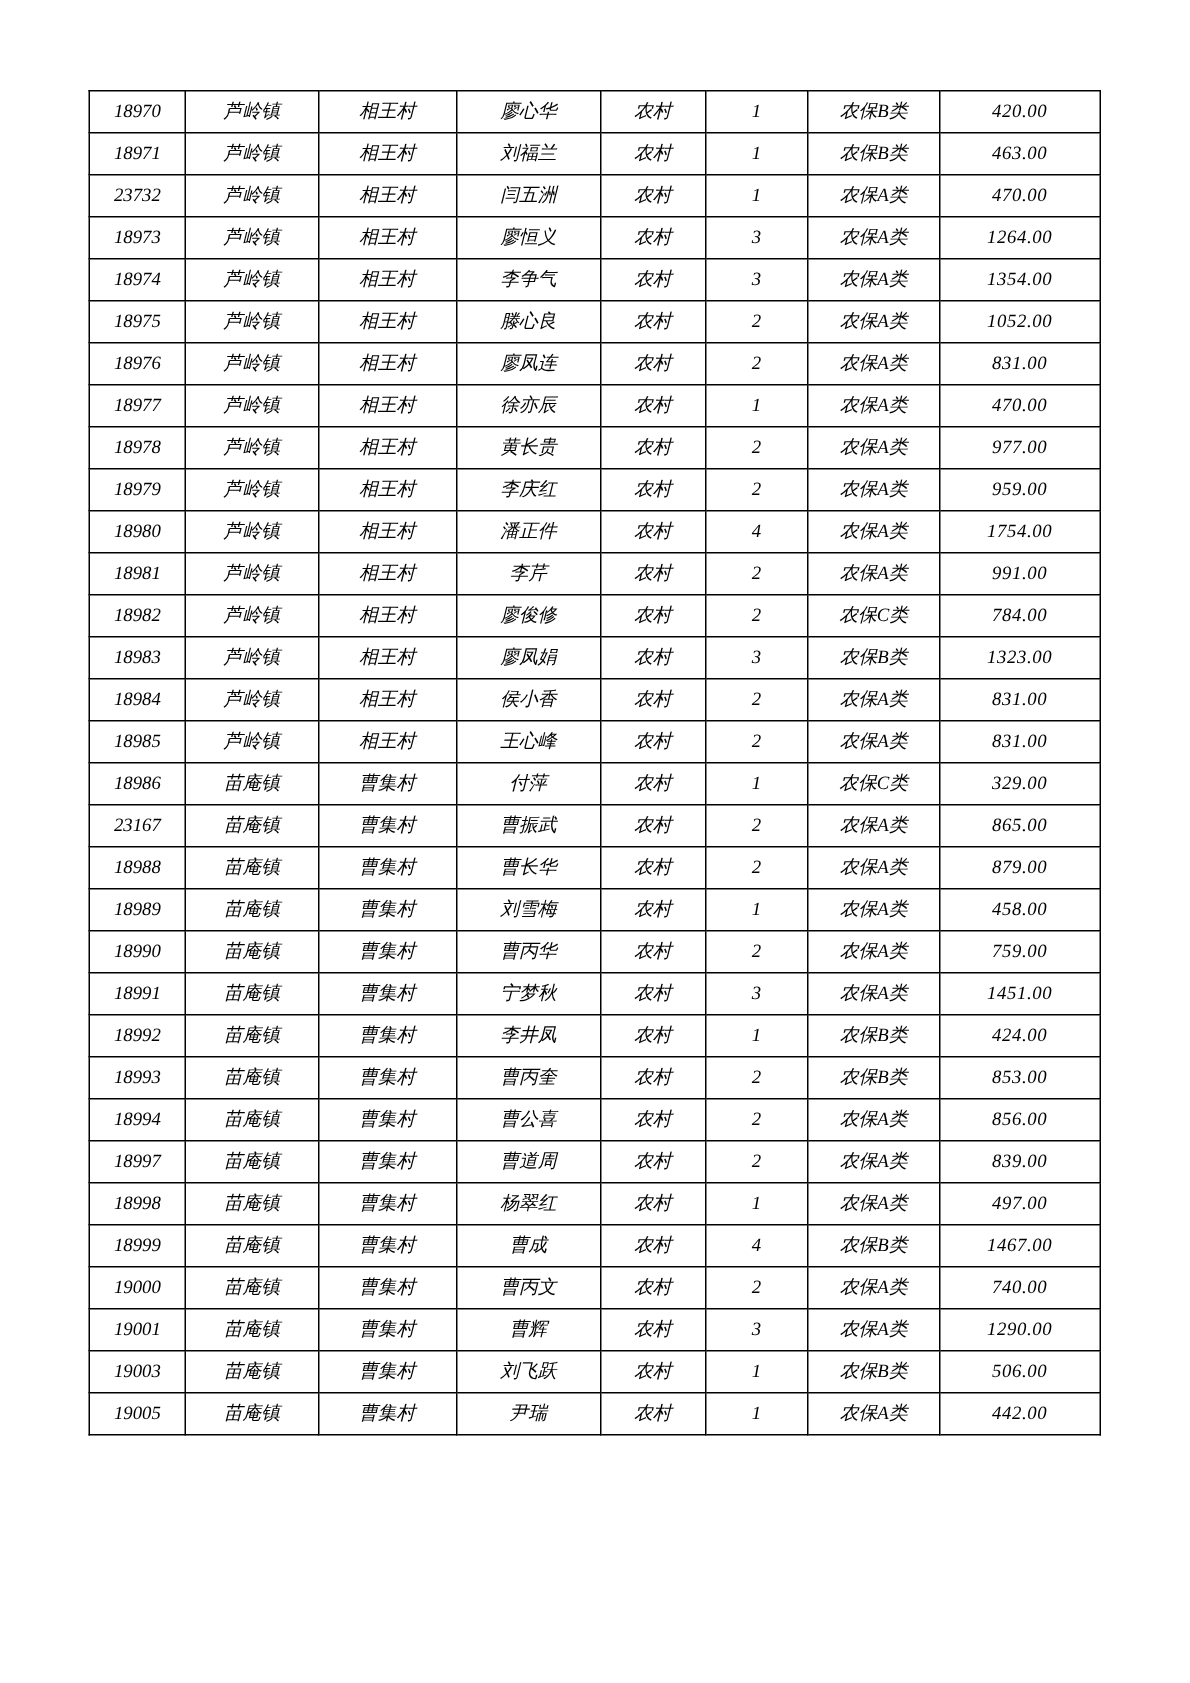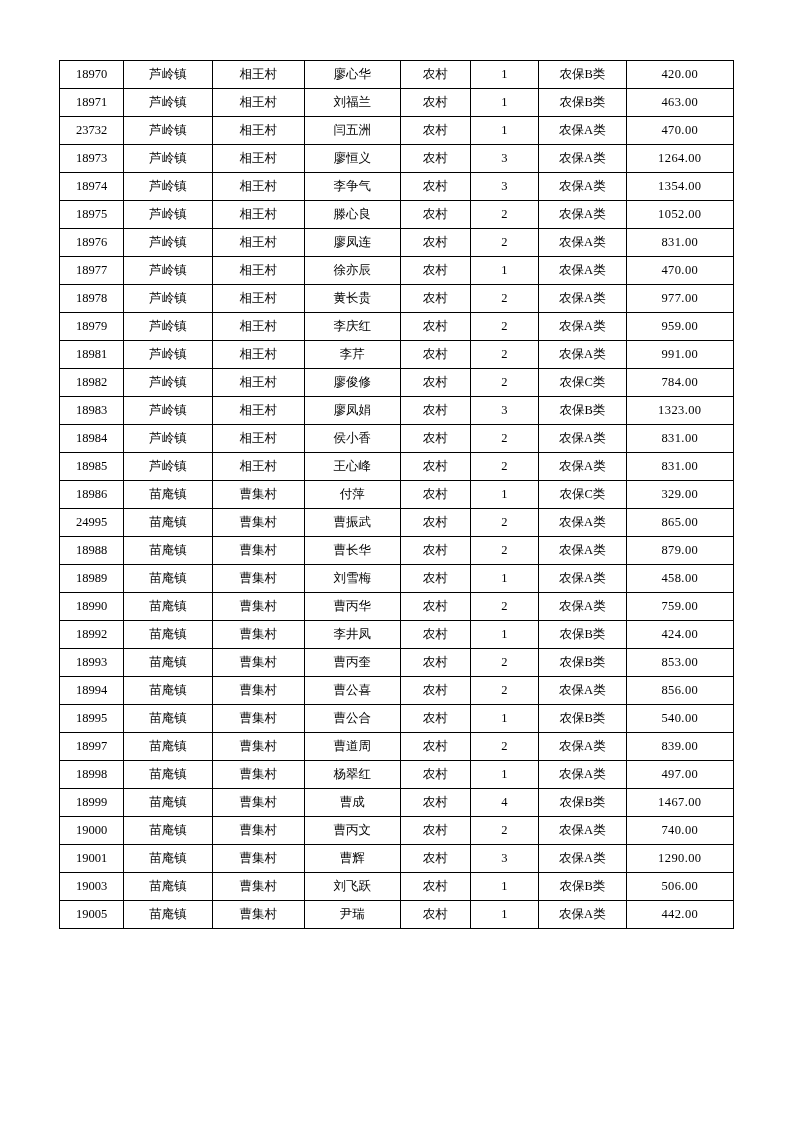--- a/index.html
+++ b/index.html
@@ -12,20 +12,21 @@
     height: 1122px;
     font-family: "Liberation Serif", "DejaVu Serif", serif;
     color: #000000;
   }
   .page {
     position: relative;
     width: 793px;
     height: 1122px;
     box-sizing: border-box;
     padding: 60px 59px 0 59px;
+    font-style: italic;
   }
   table.data-table {
     border-collapse: collapse;
     width: 675px;
     table-layout: fixed;
   }
   table.data-table td {
     border: 1px solid #000000;
     height: 27px;
     line-height: 27px;
@@ -165,20 +166,30 @@
           <td class="num-id">18979</td>
           <td class="cn">芦岭镇</td>
           <td class="cn">相王村</td>
           <td class="cn">李庆红</td>
           <td class="cn">农村</td>
           <td class="cn">2</td>
           <td class="cn">农保A类</td>
           <td class="amount">959.00</td>
         </tr>
         <tr>
+          <td class="num-id">18980</td>
+          <td class="cn">芦岭镇</td>
+          <td class="cn">相王村</td>
+          <td class="cn">潘正件</td>
+          <td class="cn">农村</td>
+          <td class="cn">4</td>
+          <td class="cn">农保A类</td>
+          <td class="amount">1754.00</td>
+        </tr>
+        <tr>
           <td class="num-id">18981</td>
           <td class="cn">芦岭镇</td>
           <td class="cn">相王村</td>
           <td class="cn">李芹</td>
           <td class="cn">农村</td>
           <td class="cn">2</td>
           <td class="cn">农保A类</td>
           <td class="amount">991.00</td>
         </tr>
         <tr>
@@ -225,21 +236,21 @@
           <td class="num-id">18986</td>
           <td class="cn">苗庵镇</td>
           <td class="cn">曹集村</td>
           <td class="cn">付萍</td>
           <td class="cn">农村</td>
           <td class="cn">1</td>
           <td class="cn">农保C类</td>
           <td class="amount">329.00</td>
         </tr>
         <tr>
-          <td class="num-id">24995</td>
+          <td class="num-id">23167</td>
           <td class="cn">苗庵镇</td>
           <td class="cn">曹集村</td>
           <td class="cn">曹振武</td>
           <td class="cn">农村</td>
           <td class="cn">2</td>
           <td class="cn">农保A类</td>
           <td class="amount">865.00</td>
         </tr>
         <tr>
           <td class="num-id">18988</td>
@@ -265,20 +276,30 @@
           <td class="num-id">18990</td>
           <td class="cn">苗庵镇</td>
           <td class="cn">曹集村</td>
           <td class="cn">曹丙华</td>
           <td class="cn">农村</td>
           <td class="cn">2</td>
           <td class="cn">农保A类</td>
           <td class="amount">759.00</td>
         </tr>
         <tr>
+          <td class="num-id">18991</td>
+          <td class="cn">苗庵镇</td>
+          <td class="cn">曹集村</td>
+          <td class="cn">宁梦秋</td>
+          <td class="cn">农村</td>
+          <td class="cn">3</td>
+          <td class="cn">农保A类</td>
+          <td class="amount">1451.00</td>
+        </tr>
+        <tr>
           <td class="num-id">18992</td>
           <td class="cn">苗庵镇</td>
           <td class="cn">曹集村</td>
           <td class="cn">李井凤</td>
           <td class="cn">农村</td>
           <td class="cn">1</td>
           <td class="cn">农保B类</td>
           <td class="amount">424.00</td>
         </tr>
         <tr>
@@ -293,30 +314,20 @@
         </tr>
         <tr>
           <td class="num-id">18994</td>
           <td class="cn">苗庵镇</td>
           <td class="cn">曹集村</td>
           <td class="cn">曹公喜</td>
           <td class="cn">农村</td>
           <td class="cn">2</td>
           <td class="cn">农保A类</td>
           <td class="amount">856.00</td>
-        </tr>
-        <tr>
-          <td class="num-id">18995</td>
-          <td class="cn">苗庵镇</td>
-          <td class="cn">曹集村</td>
-          <td class="cn">曹公合</td>
-          <td class="cn">农村</td>
-          <td class="cn">1</td>
-          <td class="cn">农保B类</td>
-          <td class="amount">540.00</td>
         </tr>
         <tr>
           <td class="num-id">18997</td>
           <td class="cn">苗庵镇</td>
           <td class="cn">曹集村</td>
           <td class="cn">曹道周</td>
           <td class="cn">农村</td>
           <td class="cn">2</td>
           <td class="cn">农保A类</td>
           <td class="amount">839.00</td>

